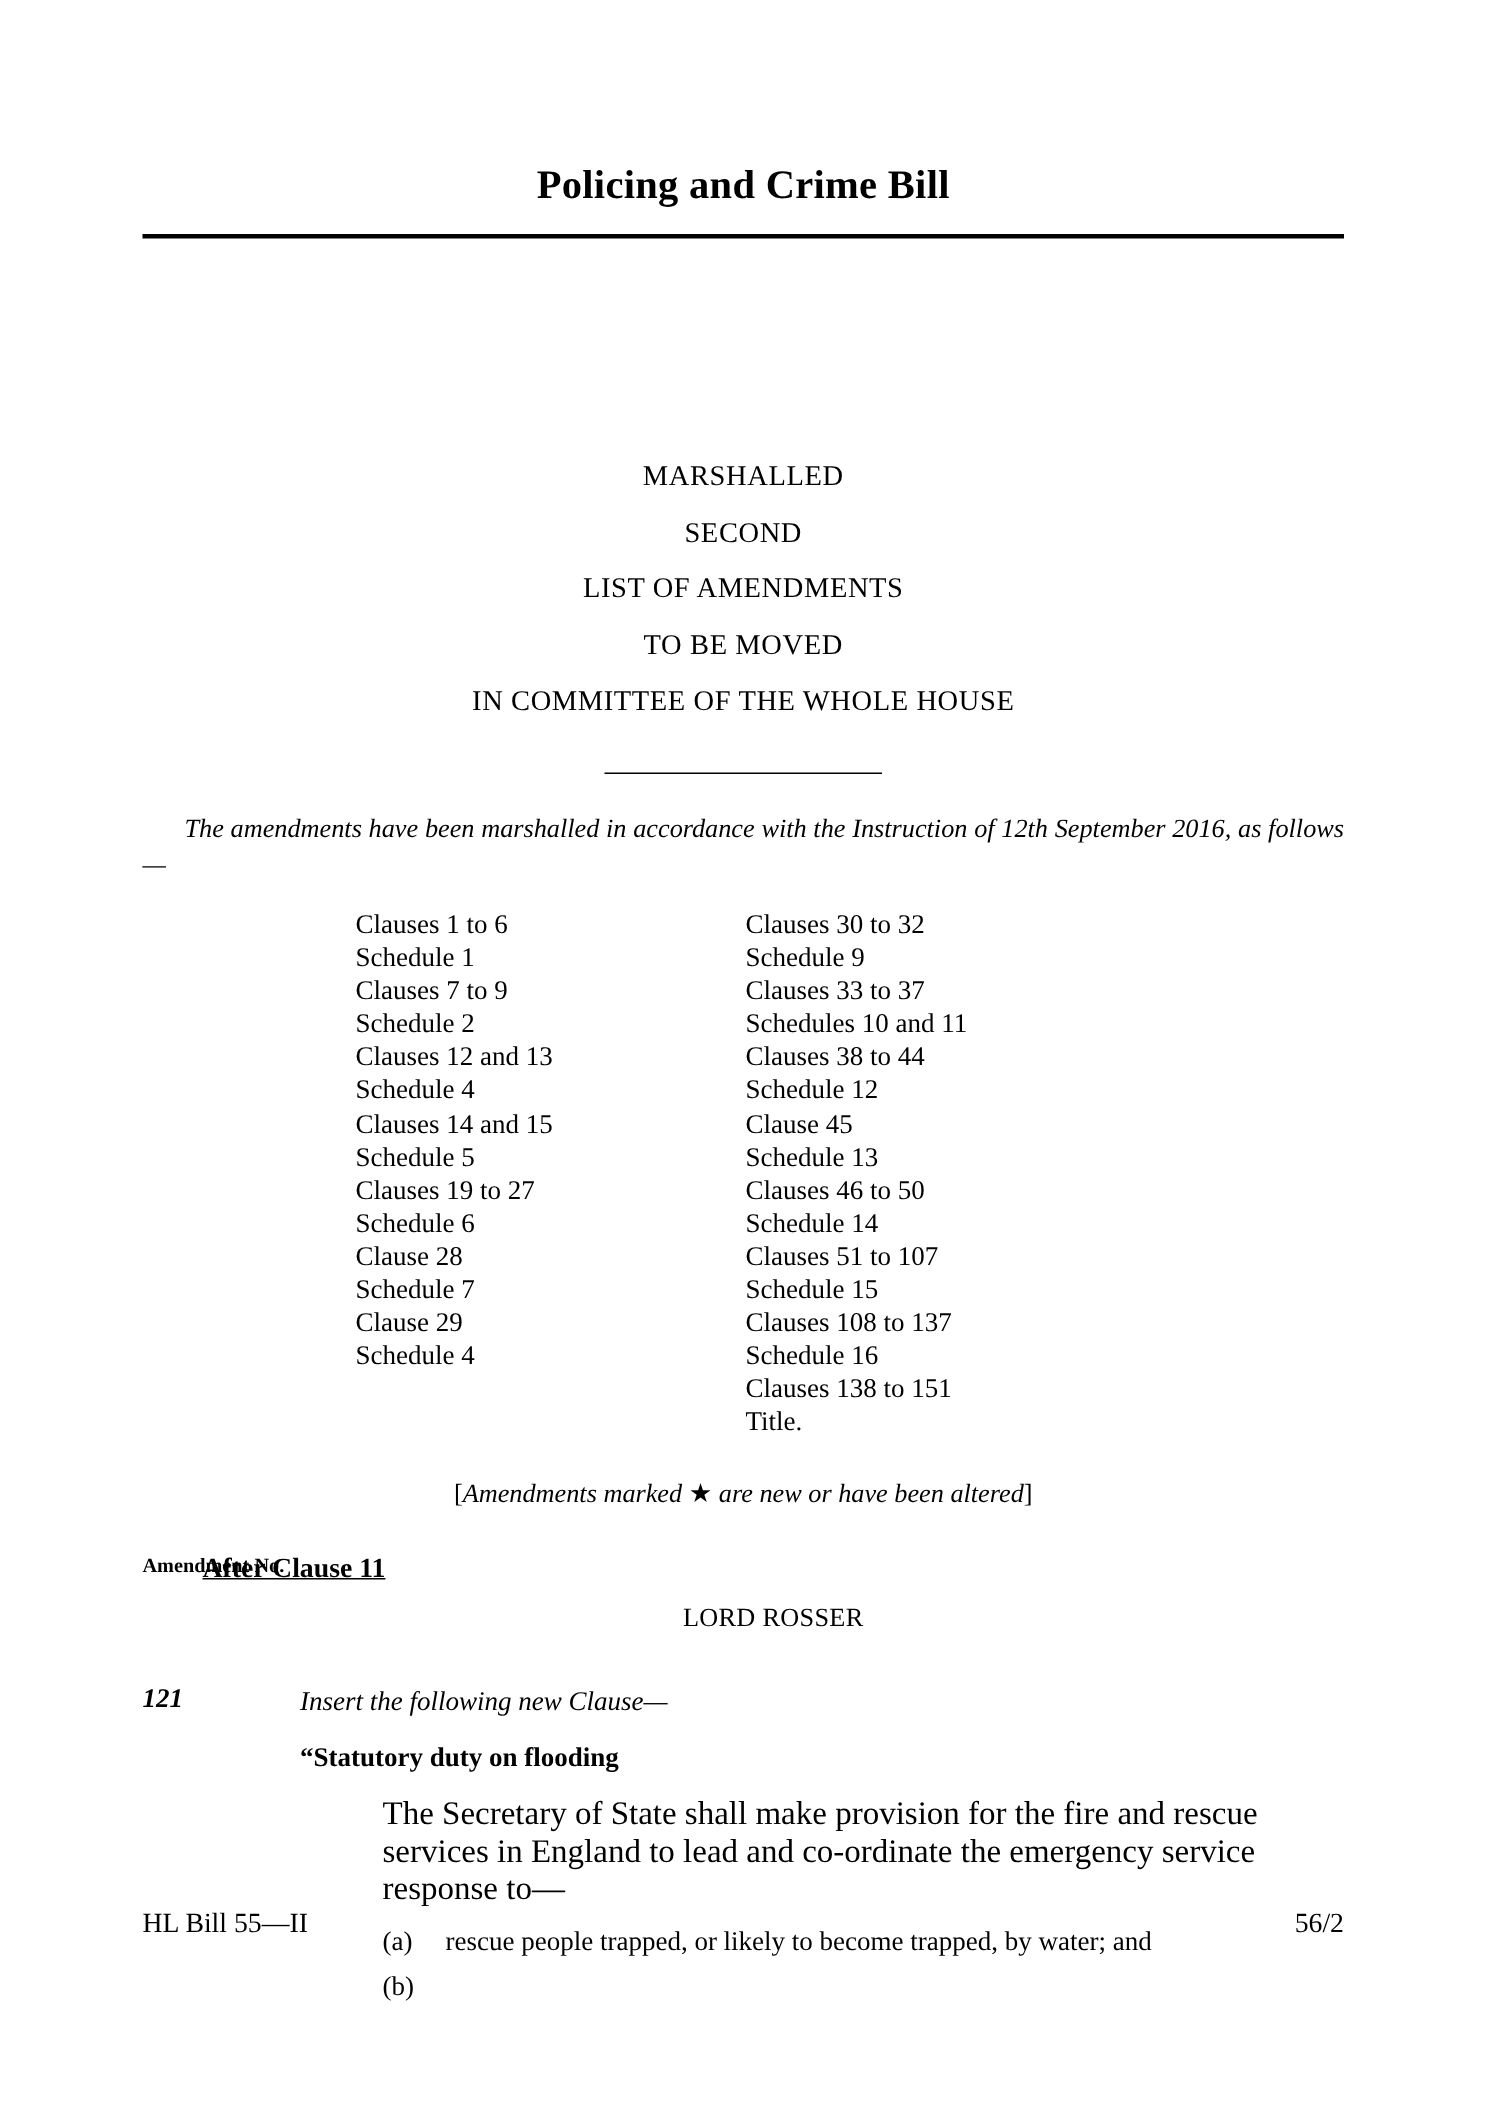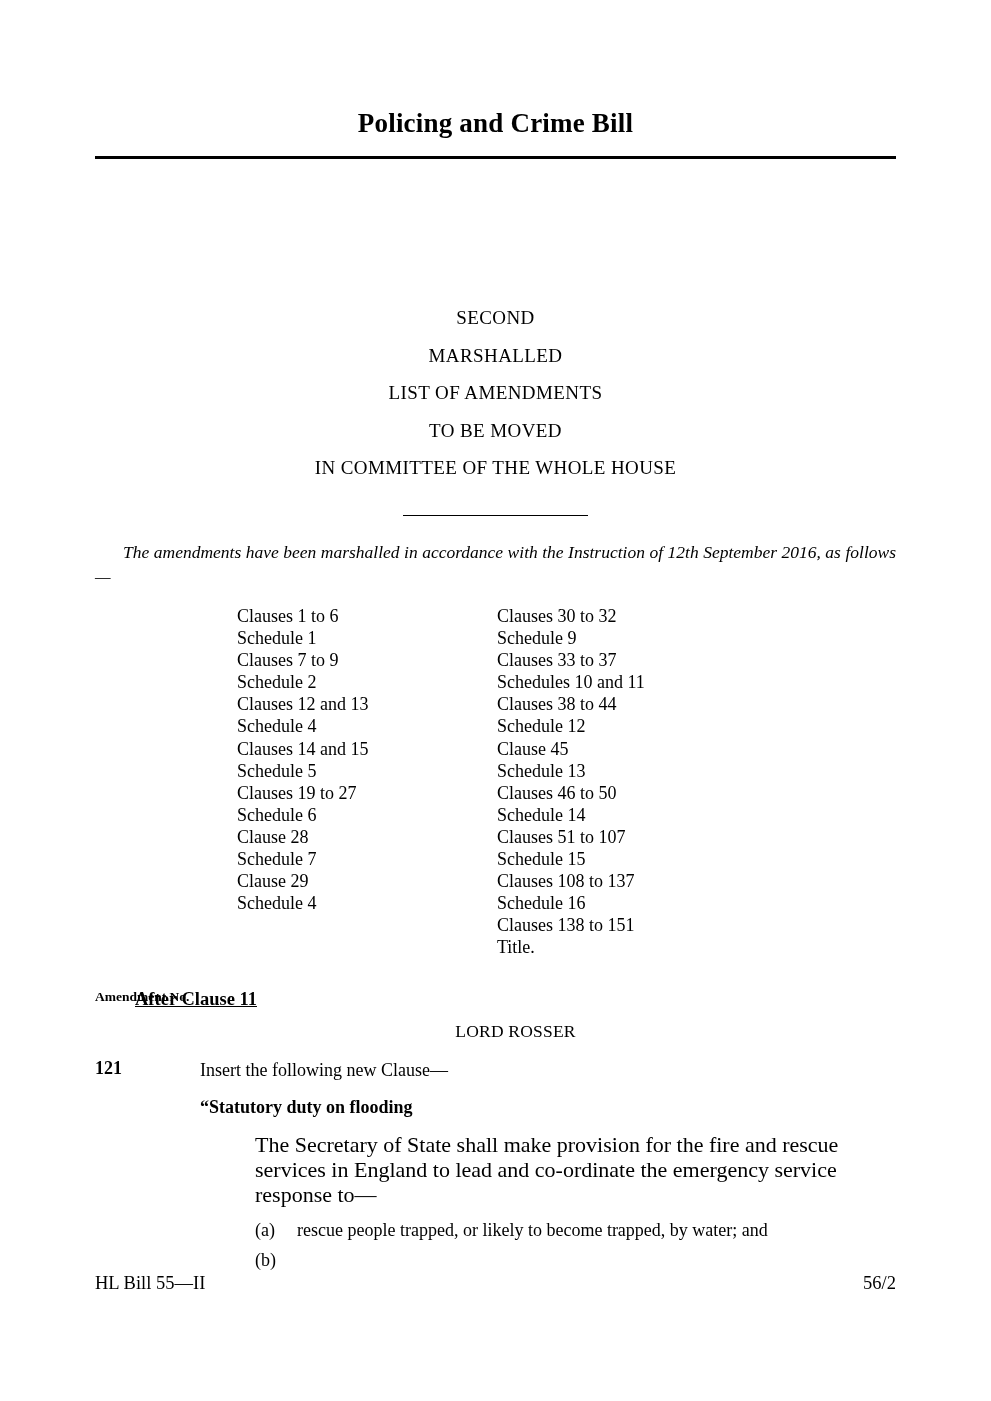--- a/index.html
+++ b/index.html
@@ -102,21 +102,22 @@
   }
   .mover {
     text-align: center;
     font-size: 17.5px;
     margin-top: 11px;
     padding-left: 40px;
     letter-spacing: 0.2px;
   }
   .amend-body {
     position: relative;
-    margin-top: 16px;
+    margin-top: 33px;
+    font-style: italic;
   }
   .amend-num {
     position: absolute;
     left: 0;
     top: 0;
     font-size: 18px;
     font-weight: bold;
   }
   .amend-text {
     padding-left: 105px;
@@ -160,22 +161,22 @@
 </style>
 </head>
 <body>
 
 <div class="page">
 
   <h1 class="doc-title">Policing and Crime Bill</h1>
   <div class="title-rule"></div>
 
   <div class="headings">
+    <div>MARSHALLED</div>
     <div>SECOND</div>
-    <div>MARSHALLED</div>
     <div>LIST OF AMENDMENTS</div>
     <div>TO BE MOVED</div>
     <div>IN COMMITTEE OF THE WHOLE HOUSE</div>
   </div>
 
   <div class="short-rule"></div>
 
   <p class="instruction">The amendments have been marshalled in accordance with the Instruction of 12th September 2016, as follows—</p>
 
   <div class="columns">
@@ -208,20 +209,23 @@
       <div>Schedule 14</div>
       <div>Clauses 51 to 107</div>
       <div>Schedule 15</div>
       <div>Clauses 108 to 137</div>
       <div>Schedule 16</div>
       <div>Clauses 138 to 151</div>
       <div>Title.</div>
     </div>
   </div>
 
+  <div class="marked-note">
+    <span>[</span><span class="ital">Amendments marked </span><span>★</span><span class="ital"> are new or have been altered</span><span>]</span>
+  </div>
 
   <div class="amend-header">
     <div class="amend-no-label">Amendment No.</div>
     <div class="section-heading">After Clause 11</div>
     <div class="mover">LORD ROSSER</div>
   </div>
 
   <div class="amend-body">
     <div class="amend-num">121</div>
     <div class="amend-text">Insert the following new Clause—</div>

